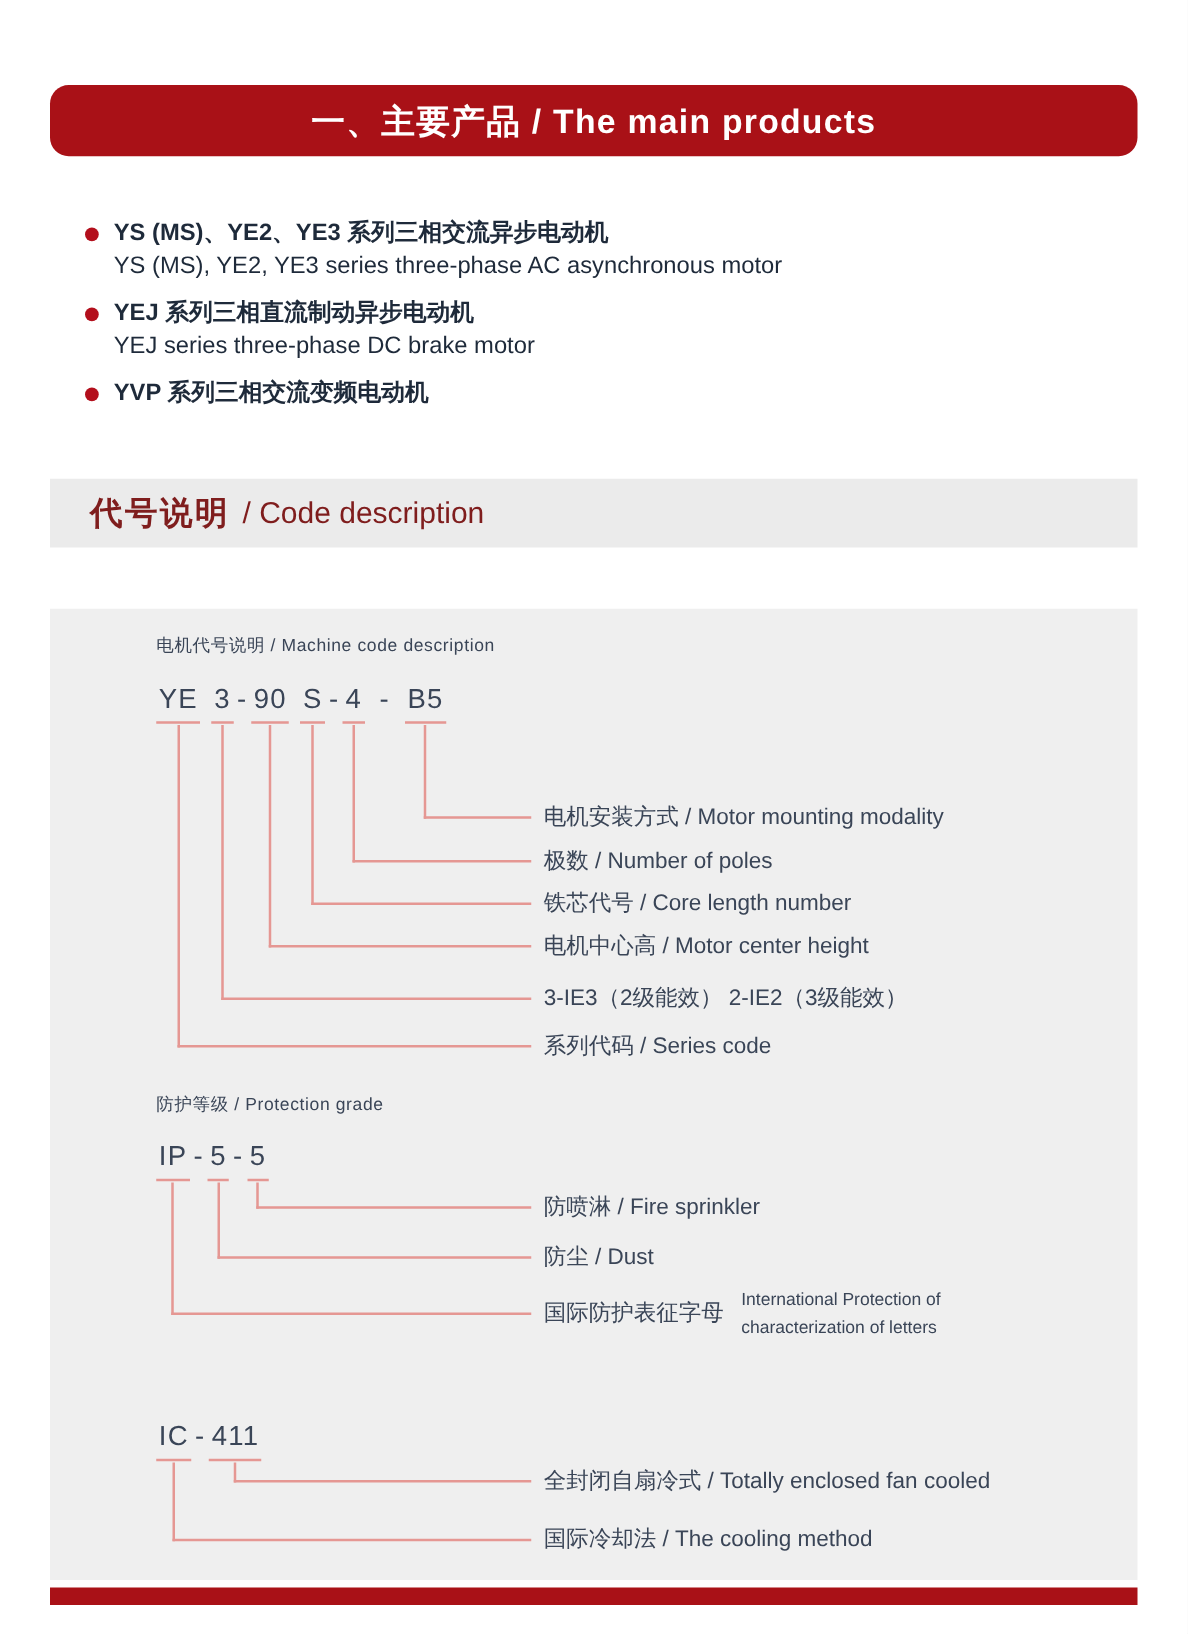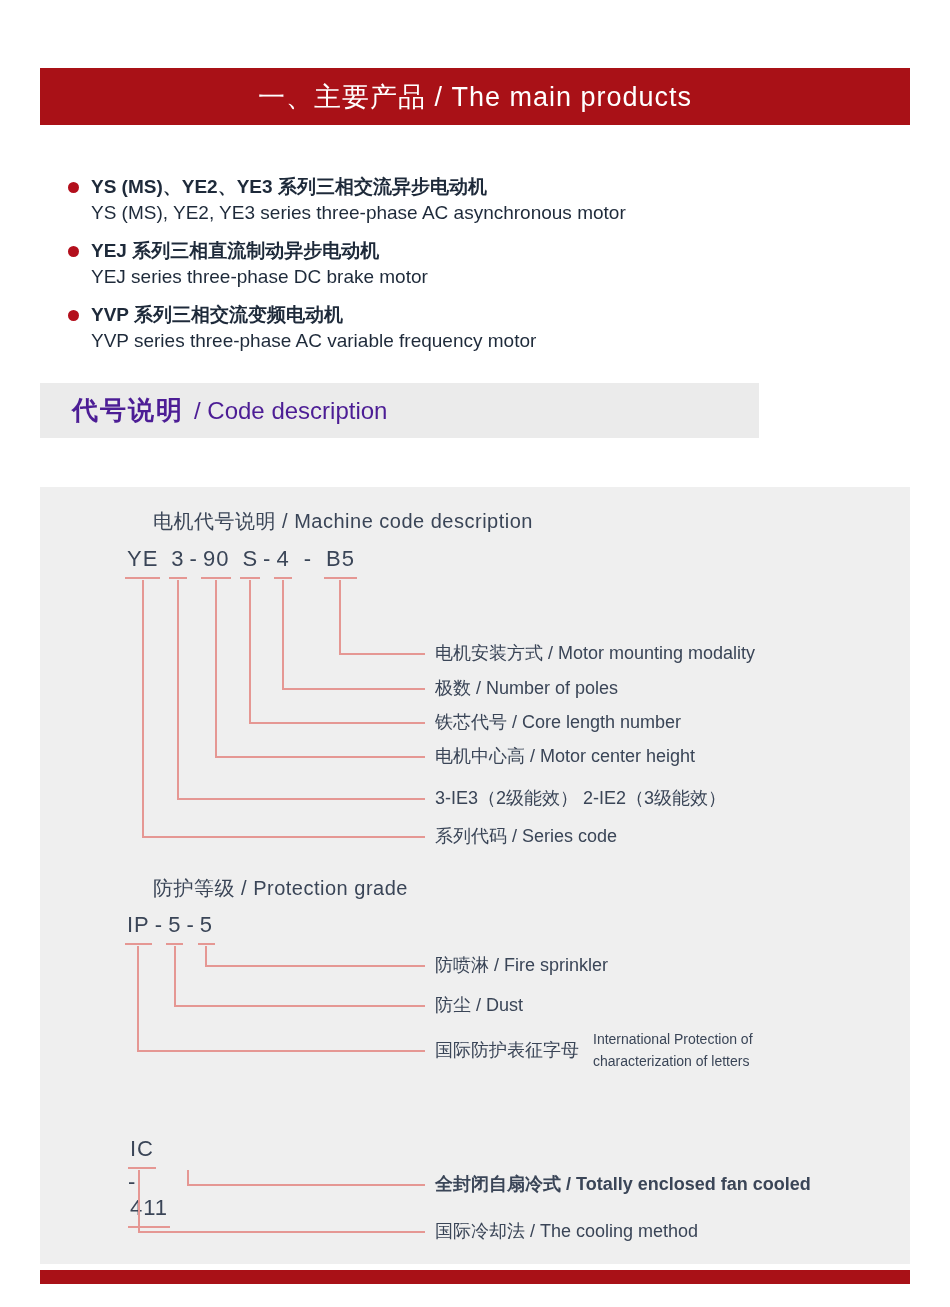--- a/index.html
+++ b/index.html
@@ -4,38 +4,38 @@
 <style>
   html,body{margin:0;padding:0;background:#ffffff;}
   #page{
     position:relative;width:950px;height:1307px;background:#ffffff;
     font-family:"Liberation Sans","DejaVu Sans",sans-serif;overflow:hidden;
   }
   
   .banner{
     position:absolute;left:40px;top:68px;width:870px;height:57px;
     background:#a91117;color:#ffffff;display:flex;align-items:center;justify-content:center;
-    font-size:27px;font-weight:normal;letter-spacing:1px;
+    font-size:27px;font-weight:bold;letter-spacing:1px;border-radius:15px;
   }
   
   .bullets{position:absolute;left:68px;top:163px;width:720px;}
   .bullet-item{position:relative;padding-left:23px;margin-bottom:12px;color:#1e2a3a;font-size:19px;line-height:26px;margin-top:11px;}
   .bullet-dot{position:absolute;left:0;top:8px;width:11px;height:11px;border-radius:50%;background:#b30f1c;}
   .bullet-zh{font-weight:600;}
   .bullet-en{font-weight:400;}
   
   .band{
-    position:absolute;left:40px;top:383px;width:719px;height:55px;background:#ebebeb;
-    display:flex;align-items:center;padding-left:32px;box-sizing:border-box;color:#4c1d95;
+    position:absolute;left:40px;top:383px;width:870px;height:55px;background:#ebebeb;
+    display:flex;align-items:center;padding-left:32px;box-sizing:border-box;color:#7f1d1d;
   }
   .band-zh{font-size:26px;font-weight:600;letter-spacing:2px;}
   .band-en{font-size:24px;font-weight:400;margin-left:10px;}
   
   .panel{position:absolute;left:40px;top:487px;width:870px;height:777px;background:#efefef;}
-  .sec-header{position:absolute;left:125px;font-size:20px;color:#3a4557;letter-spacing:0.5px;white-space:nowrap;margin-left:28px;}
+  .sec-header{position:absolute;left:125px;font-size:14px;color:#3a4557;letter-spacing:0.5px;white-space:nowrap;}
   .code-row{position:absolute;left:125px;font-size:22px;color:#3a4557;letter-spacing:1px;display:flex;align-items:baseline;white-space:nowrap;}
   .code-seg{display:inline-block;}
   .code-seg.u{border-bottom:2px solid #e59793;padding:0 2px 5px 2px;}
   .code-hyphen{margin:0 3px;}
   .code-spacer{display:inline-block;width:9px;}
   .callout-label{position:absolute;left:435px;font-size:18px;color:#3a4557;line-height:24px;white-space:nowrap;}
   .callout-flex{display:flex;align-items:center;}
   .en-block{margin-left:14px;font-size:14px;line-height:22px;color:#3a4557;}
   .vline,.hline{position:absolute;background:#e59793;}
   
@@ -57,21 +57,20 @@
         <div class="bullet-en">YS (MS), YE2, YE3 series three-phase AC asynchronous motor</div>
       </div>
       <div class="bullet-item">
         <span class="bullet-dot"></span>
         <div class="bullet-zh">YEJ 系列三相直流制动异步电动机</div>
         <div class="bullet-en">YEJ series three-phase DC brake motor</div>
       </div>
       <div class="bullet-item">
         <span class="bullet-dot"></span>
         <div class="bullet-zh">YVP 系列三相交流变频电动机</div>
-        <div class="bullet-en">YVP series three-phase AC variable frequency motor</div>
       </div>
     </div>
 
   <div class="band">
     <span class="band-zh">代号说明</span>
     <span class="band-en">/ Code description</span>
   </div>
 
   <div class="panel"></div>
 
@@ -127,24 +126,24 @@
         <div>International Protection of</div>
         <div>characterization of letters</div>
       </div>
     </div>
     <div class="vline" style="left: 137px; top: 946px; width: 2px; height: 106px;"></div>
     <div class="hline" style="left: 137px; top: 1050px; height: 2px; width: 288px;"></div>
     <div class="vline" style="left: 174px; top: 946px; width: 2px; height: 61px;"></div>
     <div class="hline" style="left: 174px; top: 1005px; height: 2px; width: 251px;"></div>
     <div class="vline" style="left: 205px; top: 946px; width: 2px; height: 21px;"></div>
     <div class="hline" style="left: 205px; top: 965px; height: 2px; width: 220px;"></div>
-    <div class="code-row" style="top: 1136px; flex-direction: column;">
+    <div class="code-row" style="top: 1136px;">
       <span class="code-seg u">IC</span>
       <span class="code-seg code-hyphen">-</span>
       <span class="code-seg u">411</span>
     </div>
-    <div class="callout-label" style="top: 1172px; font-weight: bold;">全封闭自扇冷式 / Totally enclosed fan cooled</div>
+    <div class="callout-label" style="top: 1172px;">全封闭自扇冷式 / Totally enclosed fan cooled</div>
     <div class="callout-label" style="top: 1219px;">国际冷却法 / The cooling method</div>
     <div class="vline" style="left: 138px; top: 1170px; width: 2px; height: 63px;"></div>
     <div class="hline" style="left: 138px; top: 1231px; height: 2px; width: 287px;"></div>
     <div class="vline" style="left: 187px; top: 1170px; width: 2px; height: 16px;"></div>
     <div class="hline" style="left: 187px; top: 1184px; height: 2px; width: 238px;"></div>
   </div>
 
 </body></html>

